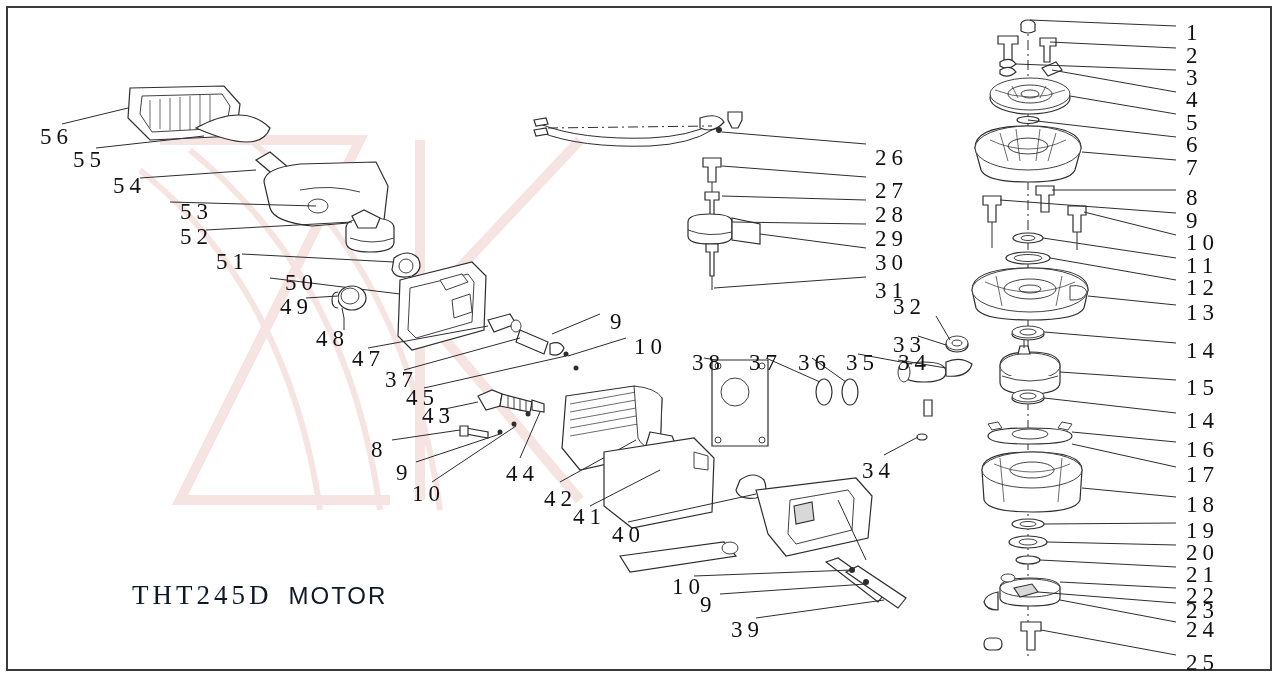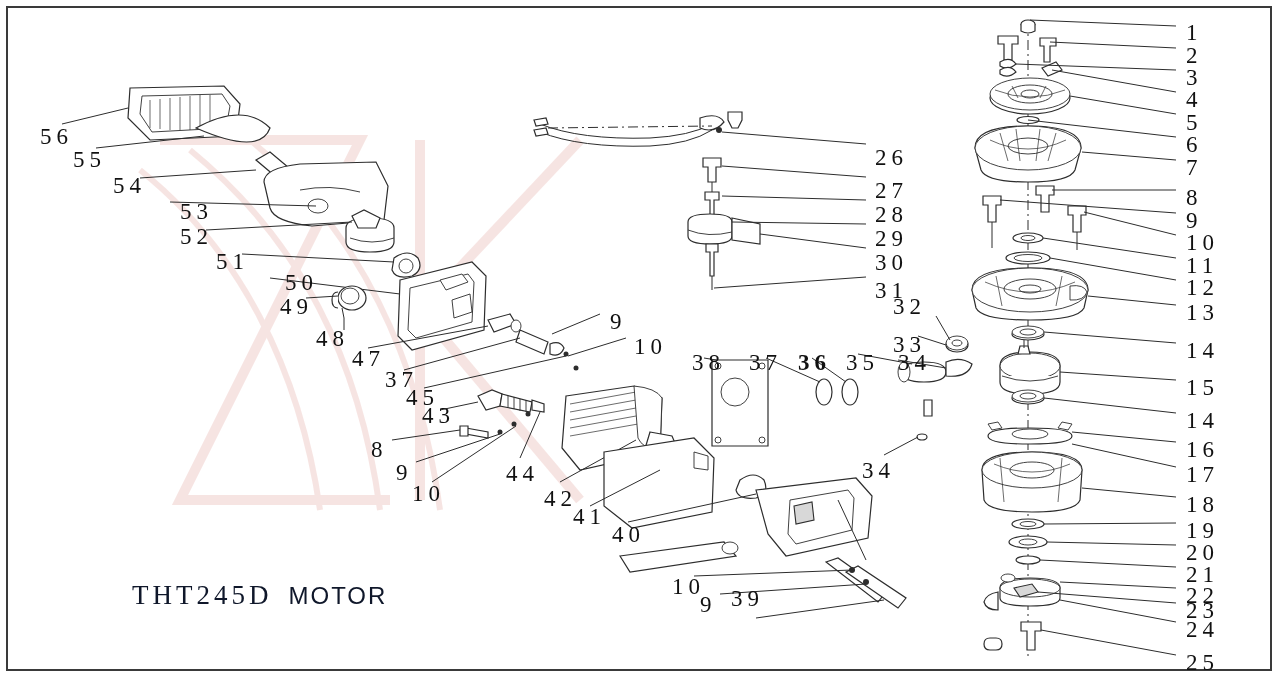--- a/index.html
+++ b/index.html
@@ -435,21 +435,21 @@
       <div class="callout sp" style="left: 875px; top: 178px;">27</div>
       <div class="callout sp" style="left: 875px; top: 202px;">28</div>
       <div class="callout sp" style="left: 875px; top: 226px;">29</div>
       <div class="callout sp" style="left: 875px; top: 250px;">30</div>
       <div class="callout sp" style="left: 875px; top: 278px;">31</div>
       <div class="callout sp" style="left: 893px; top: 294px;">32</div>
       <div class="callout sp" style="left: 893px; top: 332px; text-align: center;">33</div>
       <div class="callout sp" style="left: 898px; top: 350px;">34</div>
       <div class="callout sp" style="left: 862px; top: 458px;">34</div>
       <div class="callout sp" style="left: 846px; top: 350px;">35</div>
-      <div class="callout sp" style="left: 798px; top: 350px; font-weight: bold;">36</div>
+      <div class="callout sp" style="left: 798px; top: 350px;">36</div>
       <div class="callout sp" style="left: 749px; top: 350px;">37</div>
       <div class="callout sp" style="left: 692px; top: 350px;">38</div>
       <div class="callout sp" style="left: 40px; top: 124px;">56</div>
       <div class="callout sp" style="left: 73px; top: 147px;">55</div>
       <div class="callout sp" style="left: 113px; top: 173px;">54</div>
       <div class="callout sp" style="left: 132px; top: 199px; margin-left: 48px;">53</div>
       <div class="callout sp" style="left: 180px; top: 224px;">52</div>
       <div class="callout sp" style="left: 216px; top: 249px;">51</div>
       <div class="callout sp" style="left: 243px; top: 270px; margin-left: 42px;">50</div>
       <div class="callout sp" style="left: 280px; top: 294px;">49</div>
@@ -460,18 +460,18 @@
       <div class="callout sp" style="left: 422px; top: 403px;">43</div>
       <div class="callout" style="left: 371px; top: 437px;">8</div>
       <div class="callout" style="left: 396px; top: 460px;">9</div>
       <div class="callout sp" style="left: 412px; top: 481px;">10</div>
       <div class="callout sp" style="left: 506px; top: 461px;">44</div>
       <div class="callout sp" style="left: 544px; top: 486px;">42</div>
       <div class="callout sp" style="left: 573px; top: 504px;">41</div>
       <div class="callout sp" style="left: 612px; top: 522px;">40</div>
       <div class="callout sp" style="left: 672px; top: 574px;">10</div>
       <div class="callout" style="left: 700px; top: 592px;">9</div>
-      <div class="callout sp" style="left: 731px; top: 586px;">39</div>
+      <div class="callout sp" style="left: 731px; top: 617px;">39</div>
       <div class="callout" style="left: 610px; top: 309px;">9</div>
       <div class="callout sp" style="left: 634px; top: 334px;">10</div>
     </div>
 
 </div>
 
 </body></html>

